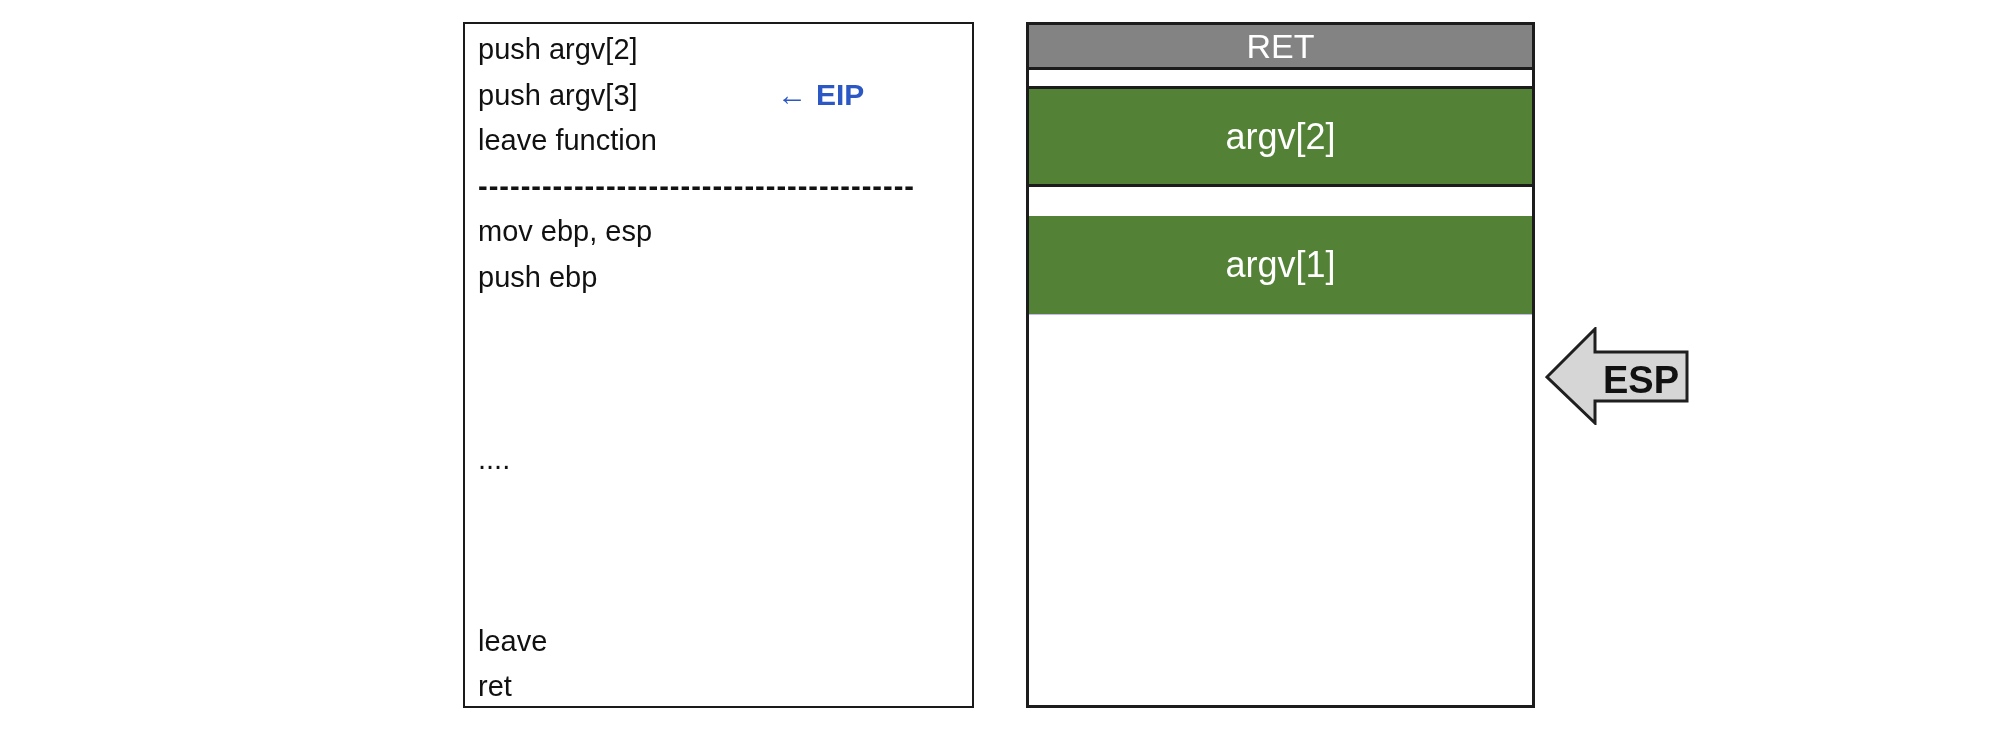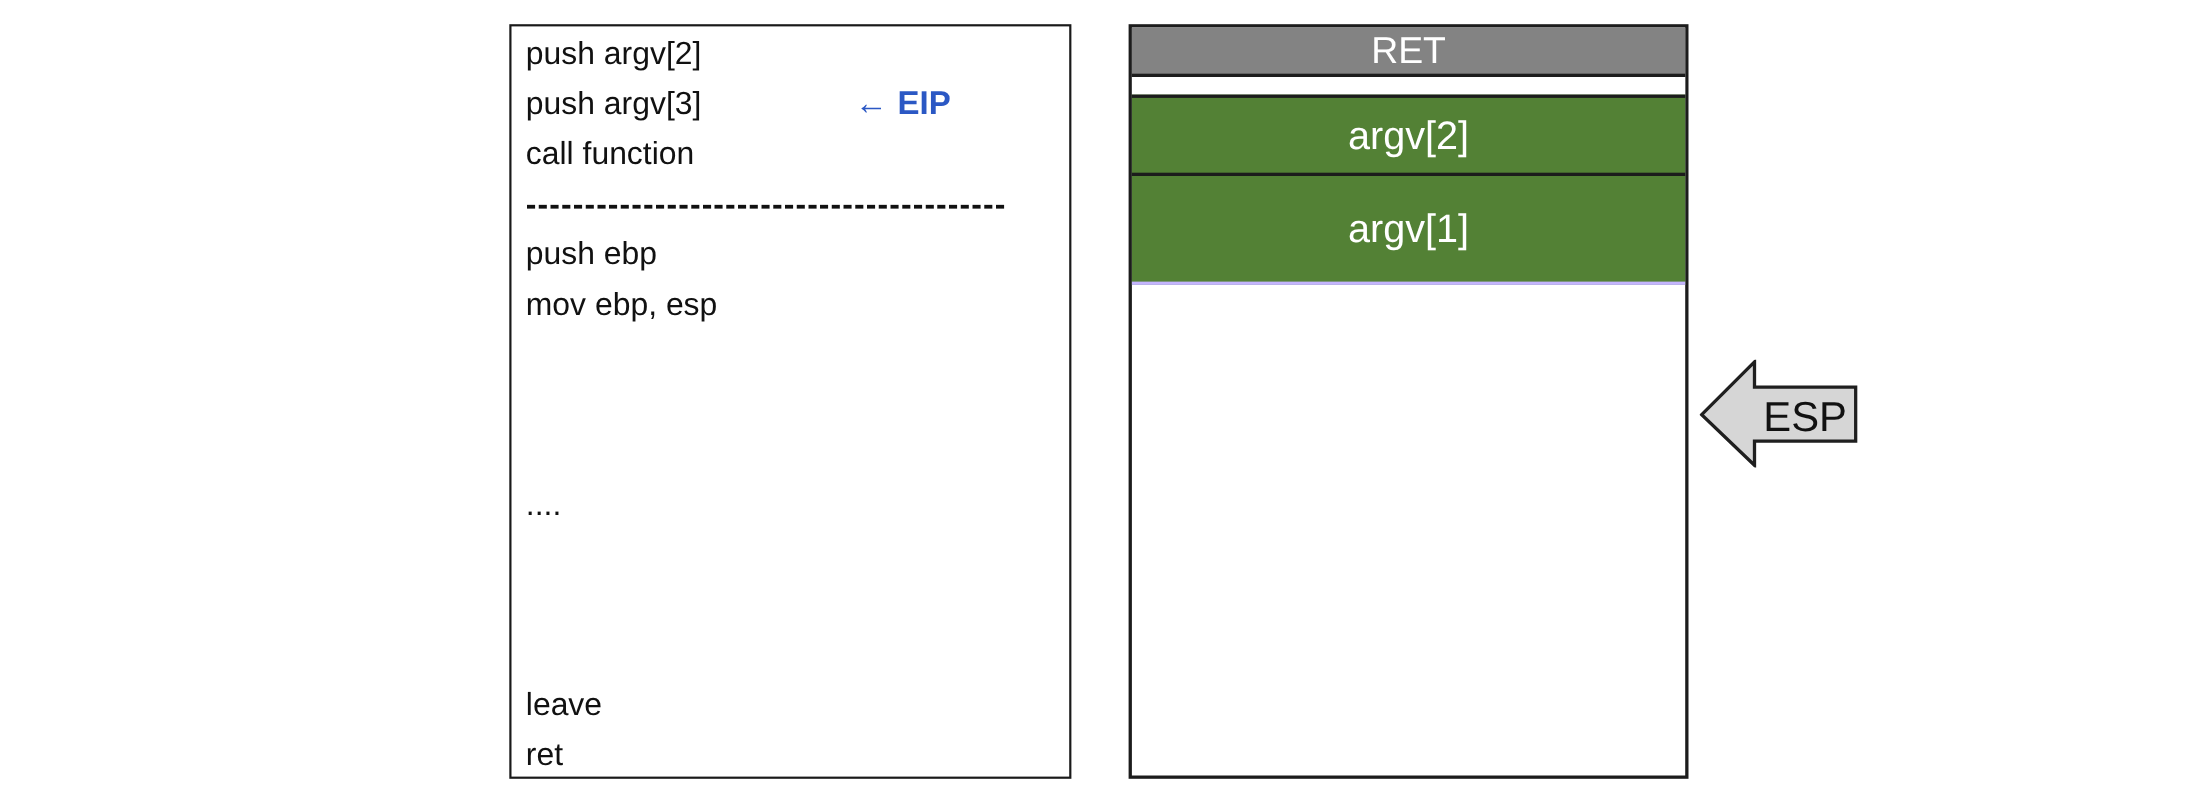--- a/index.html
+++ b/index.html
@@ -82,27 +82,28 @@
   }
   .stack-row.green {
     background: #538135;
     font-size: 36px;
   }
   #stack-gap {
     height: 16px;
     background: #ffffff;
   }
   #stack-row-argv2 {
-    height: 74px;
+    height: 101px;
     border-top: 3px solid #1c1c1c;
     border-bottom: 3px solid #1c1c1c;
   }
   #stack-row-argv1 {
     height: 99px;
-    border-bottom: 3px solid #c4b5fd;
+    border-bottom: 1px solid #c4b5fd;
+    margin-top: 29px;
   }
 
   
   #esp-pointer {
     position: absolute;
     left: 1545px;
     top: 327px;
     width: 144px;
     height: 98px;
   }
@@ -115,36 +116,36 @@
   #esp-label {
     position: absolute;
     left: 50px;
     top: 25px;
     width: 92px;
     height: 56px;
     display: flex;
     align-items: center;
     justify-content: center;
     font-size: 38px;
-    font-weight: 400;
+    font-weight: 700;
     color: #111111;
   }
 </style>
 </head>
 <body>
 
 <div id="canvas">
 
   <div id="code-panel">
     <div class="code-line">push argv[2]</div>
     <div class="code-line">push argv[3]</div>
-    <div class="code-line">call function</div>
+    <div class="code-line">leave function</div>
     <div class="code-line divider-line">-----------------------------------------</div>
+    <div class="code-line">mov ebp, esp</div>
     <div class="code-line">push ebp</div>
-    <div class="code-line">mov ebp, esp</div>
     <div class="code-line"></div>
     <div class="code-line"></div>
     <div class="code-line"></div>
     <div class="code-line">....</div>
     <div class="code-line"></div>
     <div class="code-line"></div>
     <div class="code-line"></div>
     <div class="code-line">leave</div>
     <div class="code-line">ret</div>
 

